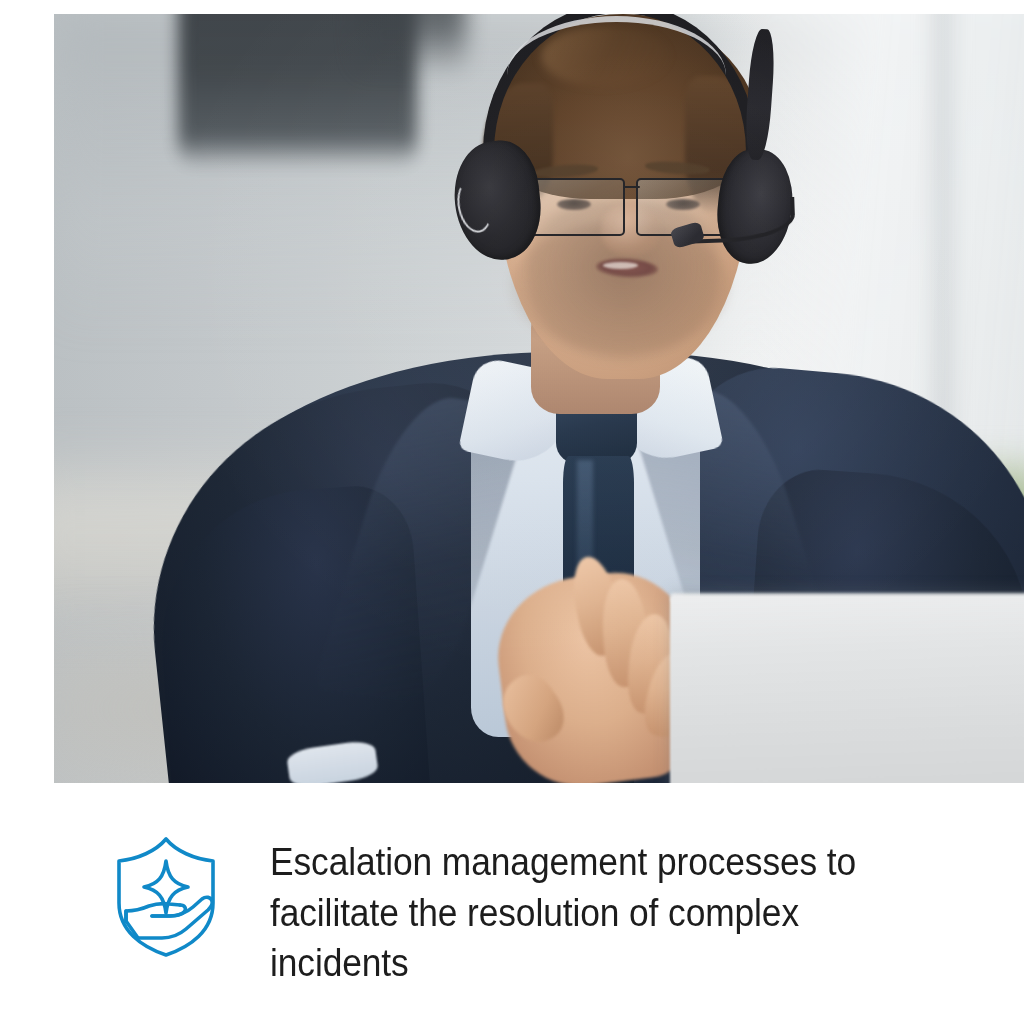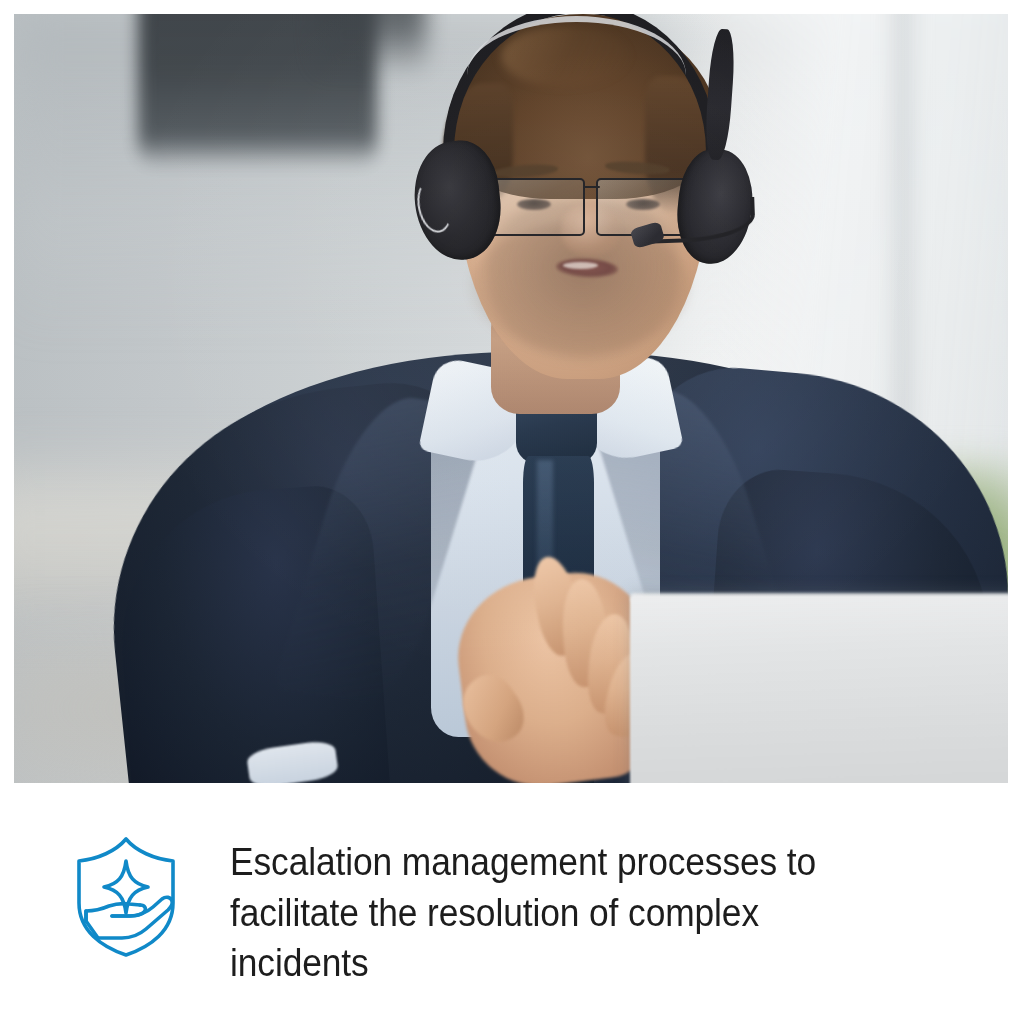--- a/index.html
+++ b/index.html
@@ -14,20 +14,21 @@
     height: 1024px;
     font-family: "Liberation Sans", sans-serif;
     overflow: hidden;
   }
 
   .card {
     position: relative;
     width: 840px;
     height: 1024px;
     background: #ffffff;
+    margin-left: 40px;
   }
 
   
   .photo {
     position: absolute;
     left: 14px;
     top: 14px;
     width: 994px;
     height: 769px;
     overflow: hidden;

